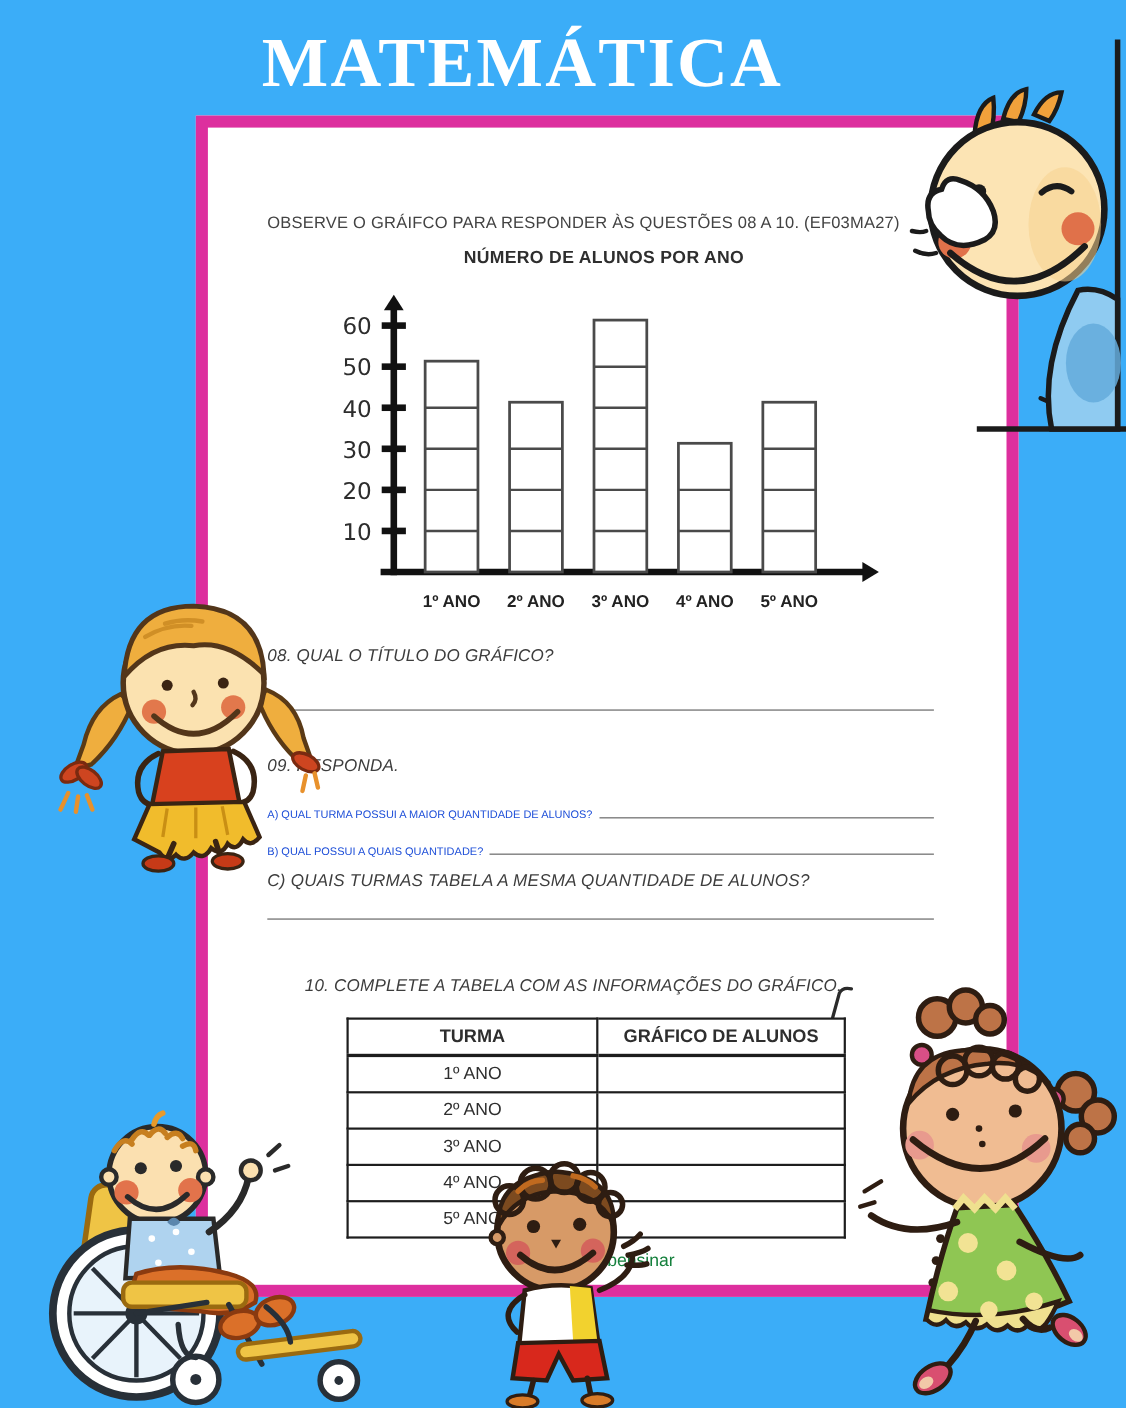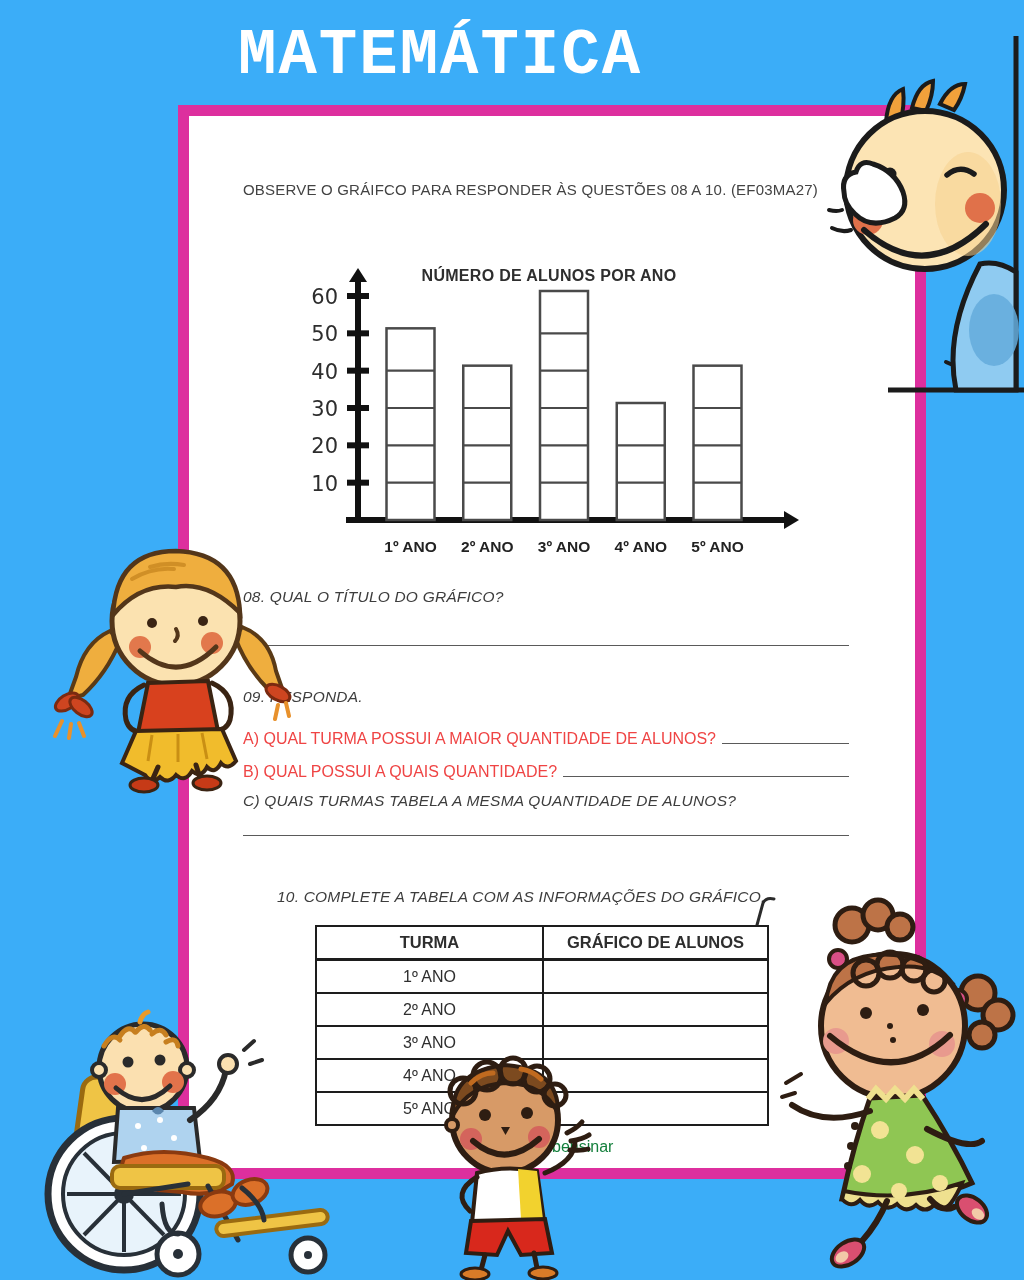--- a/index.html
+++ b/index.html
@@ -3,45 +3,45 @@
 <meta charset="utf-8">
 <style>
   html,body{margin:0;padding:0;}
   body{
     width:1024px;height:1280px;position:relative;overflow:hidden;
     background:#3BADF8;
     font-family:"Liberation Sans", sans-serif;
   }
   .title{
     position:absolute;left:238px;top:20px;width:560px;
-    font-family:Liberation Mono, monospace;
+    font-family:Liberation Serif, serif;
     font-size:64px;font-weight:800;letter-spacing:2px;color:#ffffff;
     white-space:nowrap;
   }
   .page{
     position:absolute;left:178px;top:105px;width:748px;height:1074px;
     background:#ffffff;border:11px solid #DD2F9E;box-sizing:border-box;
     z-index:1;
   }
   .page-inner{position:relative;width:726px;height:1052px;color:#3F3F3F;}
   .instruction{
-    position:absolute;left:54px;top:65px;width:620px;
+    position:absolute;left:54px;top:78px;width:620px;
     font-size:15px;color:#434343;letter-spacing:0.2px;
   }
   .chart-title{
     position:absolute;left:0;top:110px;width:726px;text-align:center;
     font-size:16px;font-weight:700;color:#2e2e2e;letter-spacing:0.3px;
     padding-left:0;
   }
-  .chart-title span{display:inline-block;transform:translateX(-3px);margin-top:41px;}
+  .chart-title span{display:inline-block;transform:translateX(-3px);}
   .chart-wrap{position:absolute;left:0;top:140px;width:726px;height:330px;}
   .chart-wrap svg{overflow:visible;}
   .q-text{position:absolute;left:54px;font-size:15.5px;color:#3d3d3d;letter-spacing:0.2px;font-style:italic;}
   .answer-line{position:absolute;left:54px;width:606px;border-bottom:1.5px solid #5a5a5a;height:14px;}
-  .q-item{position:absolute;left:54px;width:606px;display:flex;align-items:baseline;font-size:16px;color:#ef4444;}
+  .q-item{position:absolute;left:54px;width:606px;display:flex;align-items:baseline;font-size:10px;color:#1d4ed8;}
   .q-item .fill{flex:1;border-bottom:1.5px solid #5a5a5a;margin-left:6px;height:17px;}
   table.answer-table{
     position:absolute;left:126px;top:809px;width:452px;
     border-collapse:collapse;table-layout:fixed;
   }
   table.answer-table td,table.answer-table th{
     border:2px solid #1d1d1d;height:31px;text-align:center;vertical-align:middle;
     font-size:16px;color:#2e2e2e;padding:0;margin-top:33px;
   }
   table.answer-table th{font-weight:700;font-size:16.5px;border-bottom-width:3px;}

